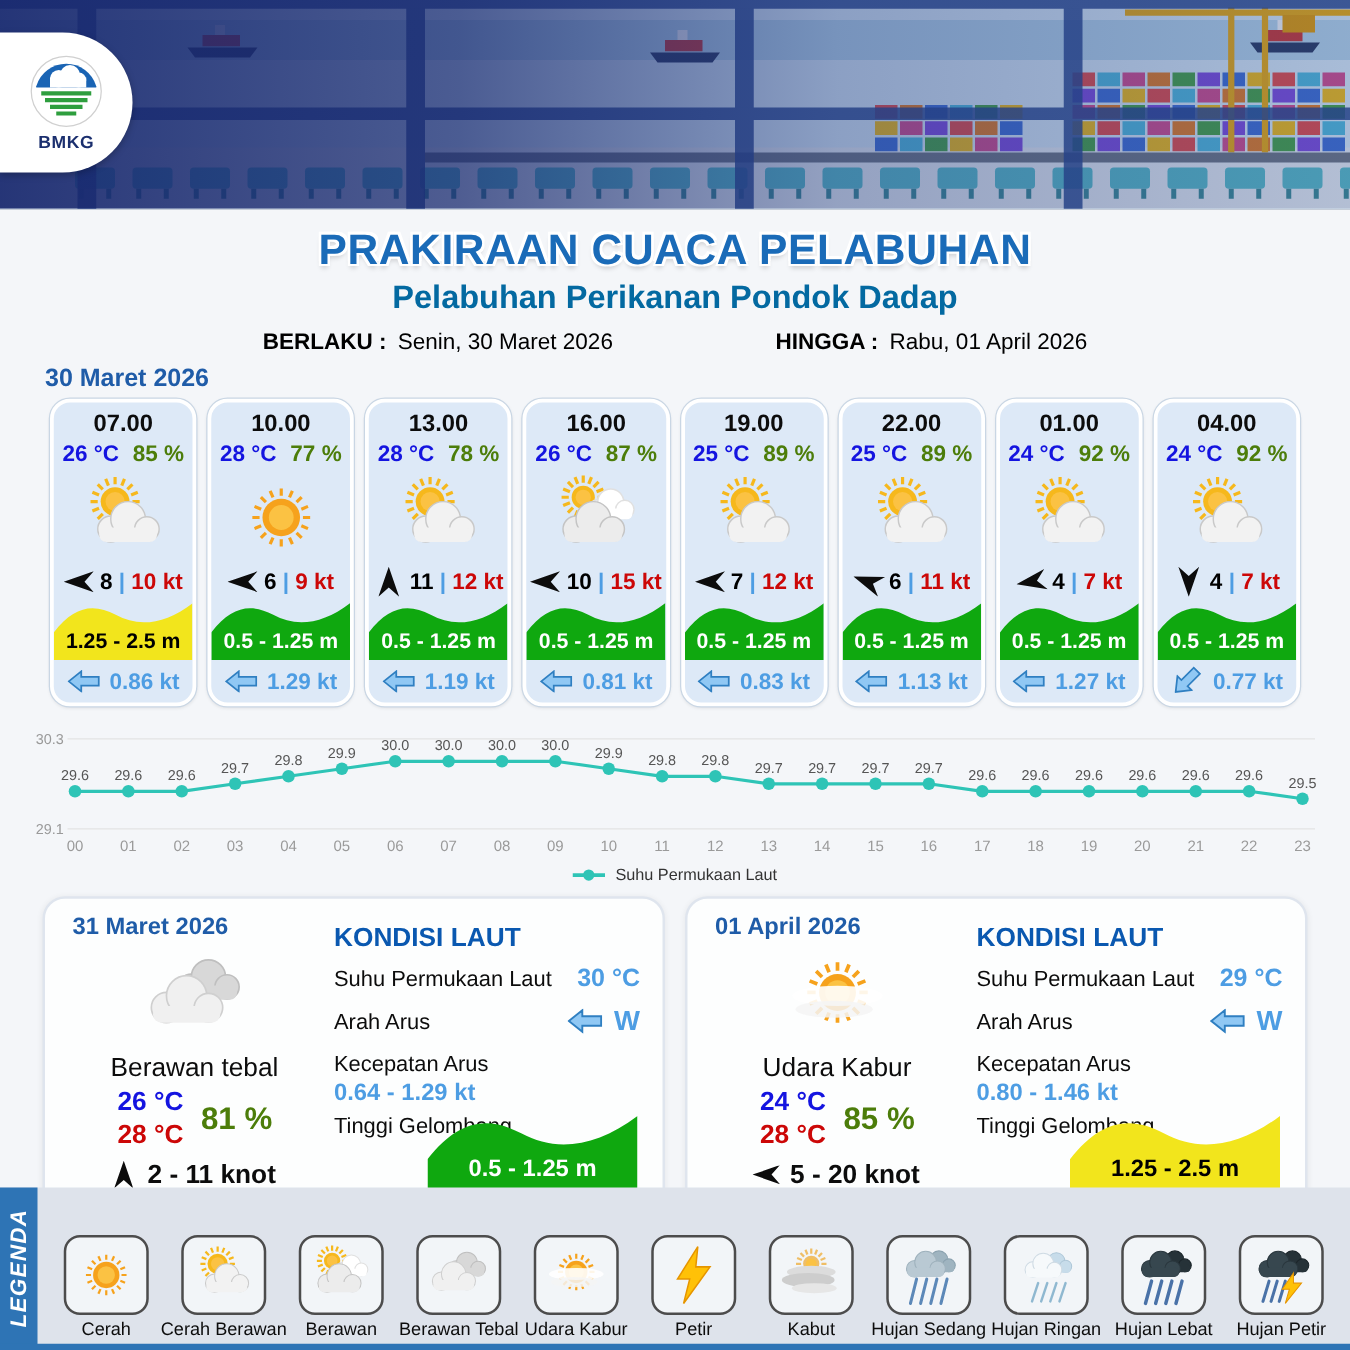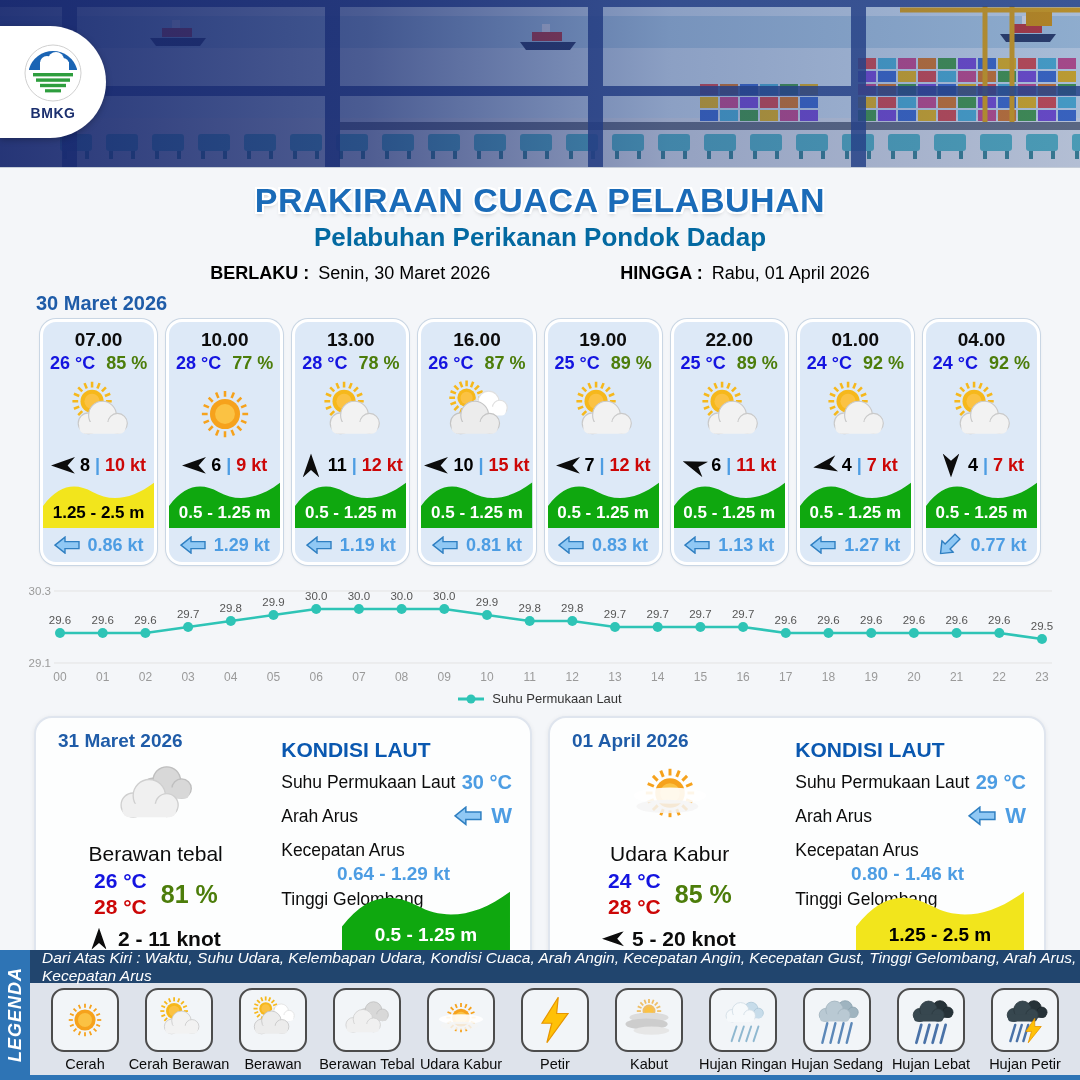--- a/index.html
+++ b/index.html
@@ -47,36 +47,36 @@
   .card-current { width:100%; height:36px; display:flex; align-items:center; justify-content:center; gap:8px;
     font-size:18px; font-weight:bold; color:#4d9de3; }
 
   
   .chart-wrap { margin:10px 24px 0; }
   .chart-legend { display:flex; justify-content:center; align-items:center; gap:8px; font-size:13px; color:#333; margin-top:0px; }
 
   
   .daily-row { display:flex; gap:16px; padding:0 34px; margin-top:10px; }
   .daily-card { flex:1; height:252px; background:#fdfefe; border:2px solid #dfe5ee; border-radius:18px;
-    box-shadow:0 1px 5px rgba(0,0,0,.07); position:relative; padding:12px 18px 10px 22px; display:flex;gap:14px; }
+    box-shadow:0 1px 5px rgba(0,0,0,.07); position:relative; padding:12px 18px 10px 22px; display:flex; }
   .d-left { width:43%; display:flex; flex-direction:column; }
   .d-date { font-size:19px; font-weight:bold; color:#1f5ca8; }
   .d-icon { height:86px; display:flex; justify-content:center; align-items:center; margin-top:2px; }
   .d-cond { font-size:21px; color:#0c0c0c; text-align:center; margin-top:2px; }
   .d-temps { display:flex; align-items:center; gap:14px; margin-left:36px; margin-top:2px; }
   .d-temps .col { display:flex; flex-direction:column; font-size:21px; font-weight:bold; line-height:1.25; }
   .d-temps .tmin { color:#1414e0; } .d-temps .tmax { color:#cc0707; }
   .d-temps .hum { font-size:25px; font-weight:bold; color:#4c7d0a; }
   .d-wind { display:flex; align-items:center; gap:8px; font-size:21px; font-weight:bold; color:#0c0c0c; margin:6px 0 0 30px; }
   .d-gust { font-size:20px; font-weight:bold; color:#cc0707; margin:4px 0 0 62px; }
   .d-right { flex:1; position:relative; padding-left:14px; }
   .d-sea-head { font-size:21px; font-weight:bold; color:#0a58b0; margin-top:8px; }
   .d-row { display:flex; justify-content:space-between; align-items:center; margin-top:9px; font-size:17.5px; color:#0c0c0c; }
   .d-row .val { color:#4d9de3; font-weight:bold; font-size:20px; display:flex; align-items:center; gap:9px; }
-  .d-val-line { text-align:center; color:#4d9de3; font-weight:bold; font-size:19px; margin-top:2px; padding-right:6px; }
+  .d-val-line { text-align:left; color:#4d9de3; font-weight:bold; font-size:19px; margin-top:2px; padding-right:6px; }
   .d-blob { position:absolute; right:2px; bottom:2px; width:168px; height:72px; }
   .d-blob svg { position:absolute; inset:0; }
   .d-blob span { position:absolute; left:0; right:0; bottom:8px; text-align:center; font-size:19px; font-weight:bold; }
 
   
   .legend { position:absolute; left:0; right:0; bottom:0; height:130px; background:#dee3eb; }
   .legend-bar { position:absolute; left:0; top:0; bottom:0; width:30px; background:#2e74b5; display:flex; align-items:center; justify-content:center; }
   .legend-bar span { writing-mode:vertical-rl; transform:rotate(180deg); color:#fff; font-weight:bold; font-style:italic; font-size:18px; letter-spacing:1px; }
   .legend-strip { position:absolute; left:30px; right:0; top:0; height:33px; background:#21456e; color:#fff;
     font-style:italic; font-size:15.5px; display:flex; align-items:center; padding-left:12px; }
@@ -988,23 +988,20 @@
         <span style="color:#000000">1.25 - 2.5 m</span>
       </div>
     </div>
       </div>
     </div>
 
   <div class="legend">
     <div class="legend-bar">
       <span>LEGENDA</span>
     </div>
-    <div class="legend-strip">
-      <span>Dari Atas Kiri : Waktu, Suhu Udara, Kelembapan Udara, Kondisi Cuaca, Arah Angin, Kecepatan Angin, Kecepatan Gust, Tinggi Gelombang, Arah Arus, Kecepatan Arus</span>
-    </div>
     <div class="legend-items" id="legend-items">
         <div class="legend-item">
           <div class="box">
             <svg viewBox="0 0 64 64" width="52" height="52">
               <g stroke="#F6A21C" stroke-width="2.2">
                 <line x1="47.0" y1="32.0" x2="52.0" y2="32.0"></line>
                 <line x1="45.9" y1="37.7" x2="50.5" y2="39.7"></line>
                 <line x1="42.6" y1="42.6" x2="46.1" y2="46.1"></line>
                 <line x1="37.7" y1="45.9" x2="39.7" y2="50.5"></line>
                 <line x1="32.0" y1="47.0" x2="32.0" y2="52.0"></line>
@@ -1180,20 +1177,45 @@
               <ellipse cx="32" cy="29" rx="24" ry="6" fill="#dcdcdc"></ellipse>
               <ellipse cx="29" cy="37" rx="26" ry="7" fill="#cdcdcd"></ellipse>
               <ellipse cx="35" cy="45" rx="22" ry="5" fill="#e6e6e6"></ellipse>
             </svg>
           </div>
     <div class="lab">Kabut</div>
         </div>
         <div class="legend-item">
           <div class="box">
             <svg viewBox="0 0 64 64" width="52" height="52">
+              <g fill="#9fb4c0" stroke="#8ba2af" stroke-width="1">
+    <circle cx="33" cy="22.5" r="6.75"></circle>
+                <circle cx="42" cy="17.25" r="9"></circle>
+    <circle cx="51.75" cy="22.5" r="6.375"></circle>
+                <rect x="27" y="21.75" width="30" height="7.5" rx="3.75" stroke="none"></rect>
+              </g>
+              <g fill="#b9c9d3" stroke="#9fb2bd" stroke-width="1">
+    <circle cx="18.2" cy="25.8" r="8.1"></circle>
+                <circle cx="29" cy="19.5" r="10.8"></circle>
+    <circle cx="40.7" cy="25.8" r="7.65"></circle>
+                <rect x="11" y="24.9" width="36" height="9" rx="4.5" stroke="none"></rect>
+              </g>
+              <g stroke="#5c88b8" stroke-width="3" stroke-linecap="round">
+                <line x1="20" y1="36" x2="14" y2="60"></line>
+                <line x1="30" y1="36" x2="24" y2="60"></line>
+                <line x1="40" y1="36" x2="34" y2="60"></line>
+                <line x1="50" y1="36" x2="44" y2="60"></line>
+              </g>
+            </svg>
+          </div>
+    <div class="lab">Hujan Sedang</div>
+        </div>
+        <div class="legend-item">
+          <div class="box">
+            <svg viewBox="0 0 64 64" width="52" height="52">
               <g fill="#c7dcea" stroke="#aec7d8" stroke-width="1">
     <circle cx="33.6" cy="23.4" r="6.3"></circle>
                 <circle cx="42" cy="18.5" r="8.399999999999999"></circle>
     <circle cx="51.1" cy="23.4" r="5.949999999999999"></circle>
                 <rect x="28" y="22.7" width="28" height="7" rx="3.5" stroke="none"></rect>
               </g>
               <g fill="#f6f9fb" stroke="#cfdbe4" stroke-width="1">
     <circle cx="18.8" cy="26.7" r="7.6499999999999995"></circle>
                 <circle cx="29" cy="20.75" r="10.2"></circle>
     <circle cx="40.05" cy="26.7" r="7.225"></circle>
@@ -1201,45 +1223,20 @@
               </g>
               <g stroke="#8fb8d0" stroke-width="2.4" stroke-linecap="round">
                 <line x1="24" y1="40" x2="18" y2="58"></line>
                 <line x1="33" y1="40" x2="27" y2="58"></line>
                 <line x1="42" y1="40" x2="36" y2="58"></line>
                 <line x1="51" y1="40" x2="45" y2="58"></line>
               </g>
             </svg>
           </div>
     <div class="lab">Hujan Ringan</div>
-        </div>
-        <div class="legend-item">
-          <div class="box">
-            <svg viewBox="0 0 64 64" width="52" height="52">
-              <g fill="#9fb4c0" stroke="#8ba2af" stroke-width="1">
-    <circle cx="33" cy="22.5" r="6.75"></circle>
-                <circle cx="42" cy="17.25" r="9"></circle>
-    <circle cx="51.75" cy="22.5" r="6.375"></circle>
-                <rect x="27" y="21.75" width="30" height="7.5" rx="3.75" stroke="none"></rect>
-              </g>
-              <g fill="#b9c9d3" stroke="#9fb2bd" stroke-width="1">
-    <circle cx="18.2" cy="25.8" r="8.1"></circle>
-                <circle cx="29" cy="19.5" r="10.8"></circle>
-    <circle cx="40.7" cy="25.8" r="7.65"></circle>
-                <rect x="11" y="24.9" width="36" height="9" rx="4.5" stroke="none"></rect>
-              </g>
-              <g stroke="#5c88b8" stroke-width="3" stroke-linecap="round">
-                <line x1="20" y1="36" x2="14" y2="60"></line>
-                <line x1="30" y1="36" x2="24" y2="60"></line>
-                <line x1="40" y1="36" x2="34" y2="60"></line>
-                <line x1="50" y1="36" x2="44" y2="60"></line>
-              </g>
-            </svg>
-          </div>
-    <div class="lab">Hujan Sedang</div>
         </div>
         <div class="legend-item">
           <div class="box">
             <svg viewBox="0 0 64 64" width="52" height="52">
               <g fill="#263238" stroke="#1c262b" stroke-width="1">
     <circle cx="34" cy="22.5" r="6.75"></circle>
                 <circle cx="43" cy="17.25" r="9"></circle>
     <circle cx="52.75" cy="22.5" r="6.375"></circle>
                 <rect x="28" y="21.75" width="30" height="7.5" rx="3.75" stroke="none"></rect>
               </g>

